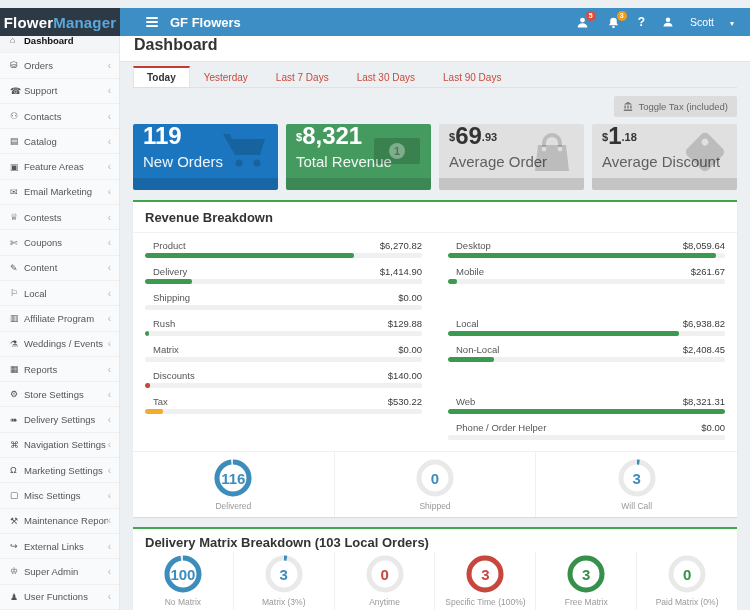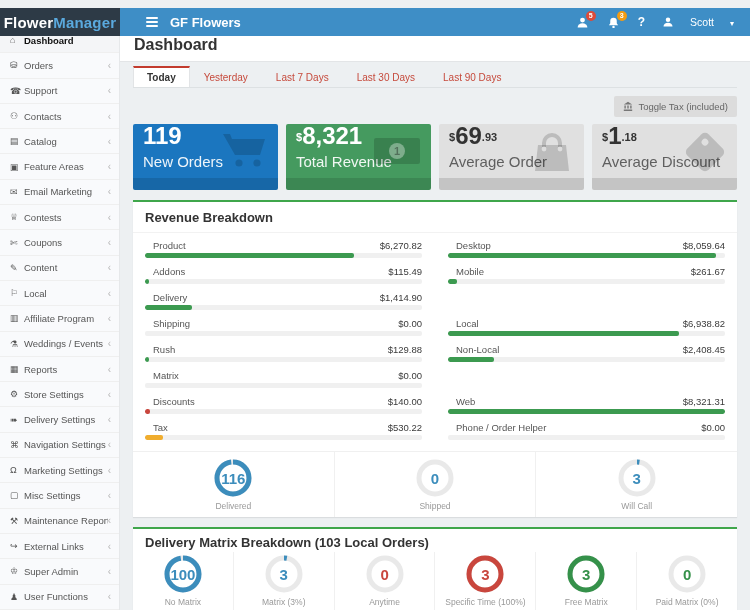--- a/index.html
+++ b/index.html
@@ -313,29 +313,20 @@
               <div class="bar-head">
                 <span>Product</span>
                 <span class="b-val">$6,270.82</span>
               </div>
               <div class="bar-track">
                 <div class="bar-fill" style="width:75.4%;background:#3c9a50"></div>
               </div>
             </div>
             <div class="bar-row">
               <div class="bar-head">
-                <span>Addons</span>
-                <span class="b-val">$115.49</span>
-              </div>
-              <div class="bar-track">
-                <div class="bar-fill" style="width:1.4%;background:#3c9a50"></div>
-              </div>
-            </div>
-            <div class="bar-row">
-              <div class="bar-head">
                 <span>Delivery</span>
                 <span class="b-val">$1,414.90</span>
               </div>
               <div class="bar-track">
                 <div class="bar-fill" style="width:17%;background:#3c9a50"></div>
               </div>
             </div>
             <div class="bar-row">
               <div class="bar-head">
                 <span>Shipping</span>

